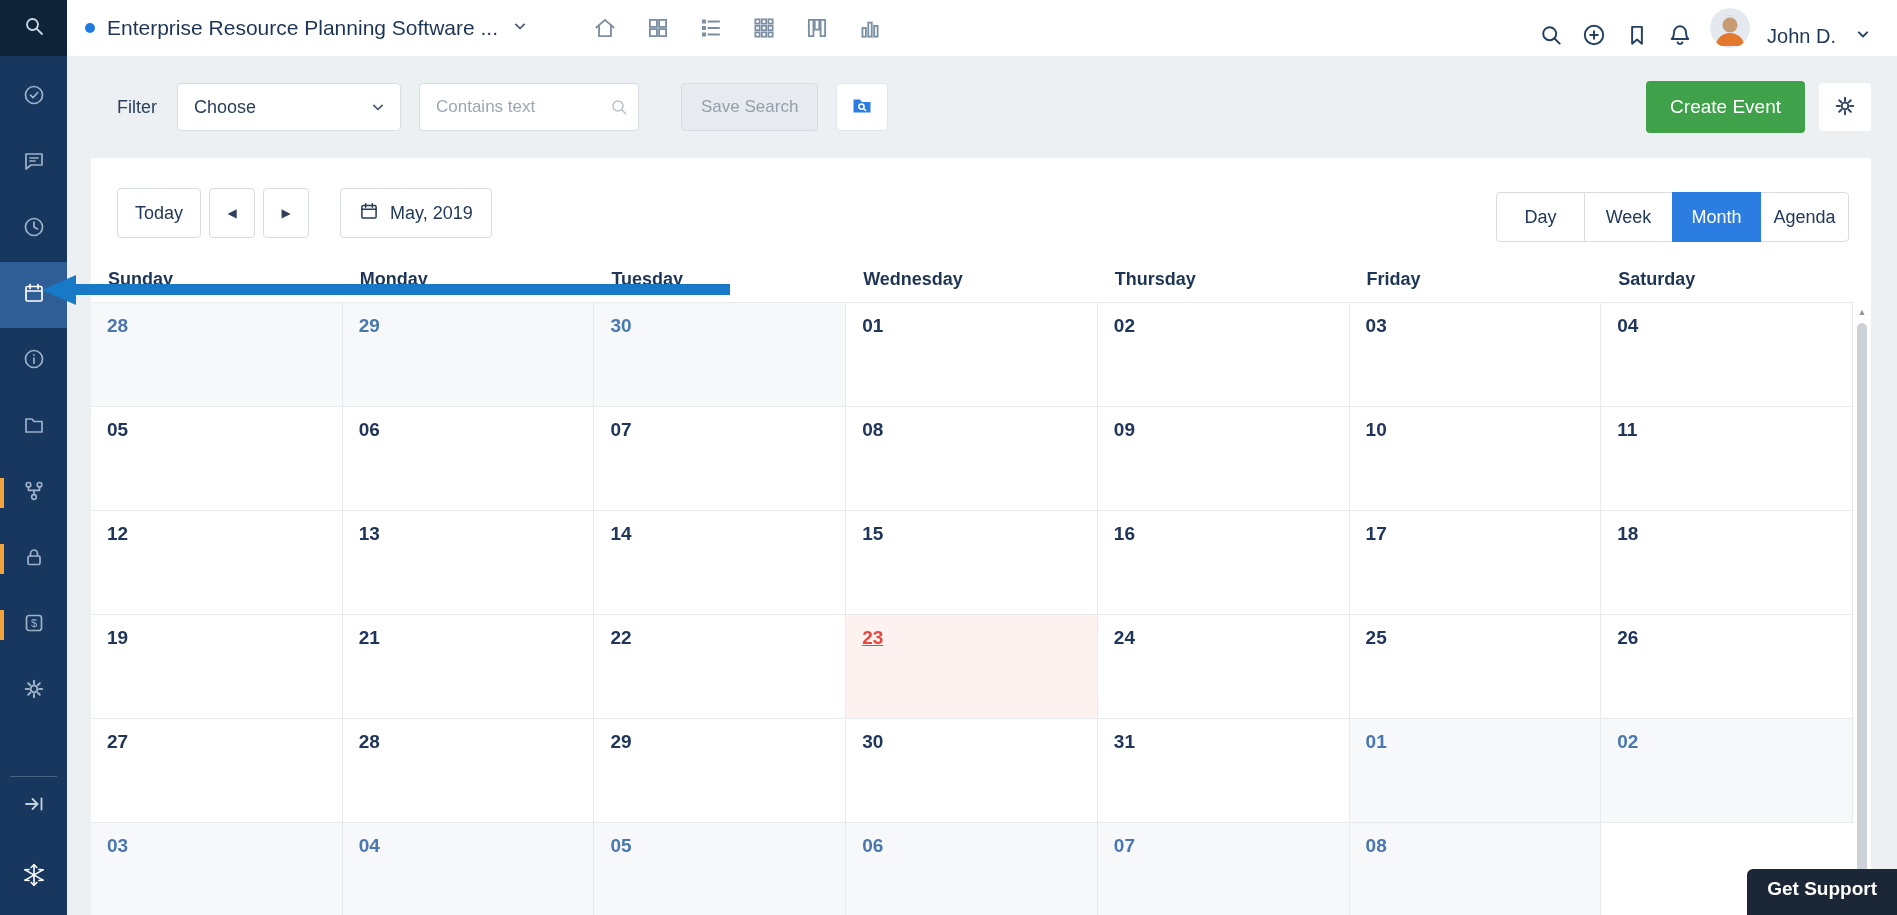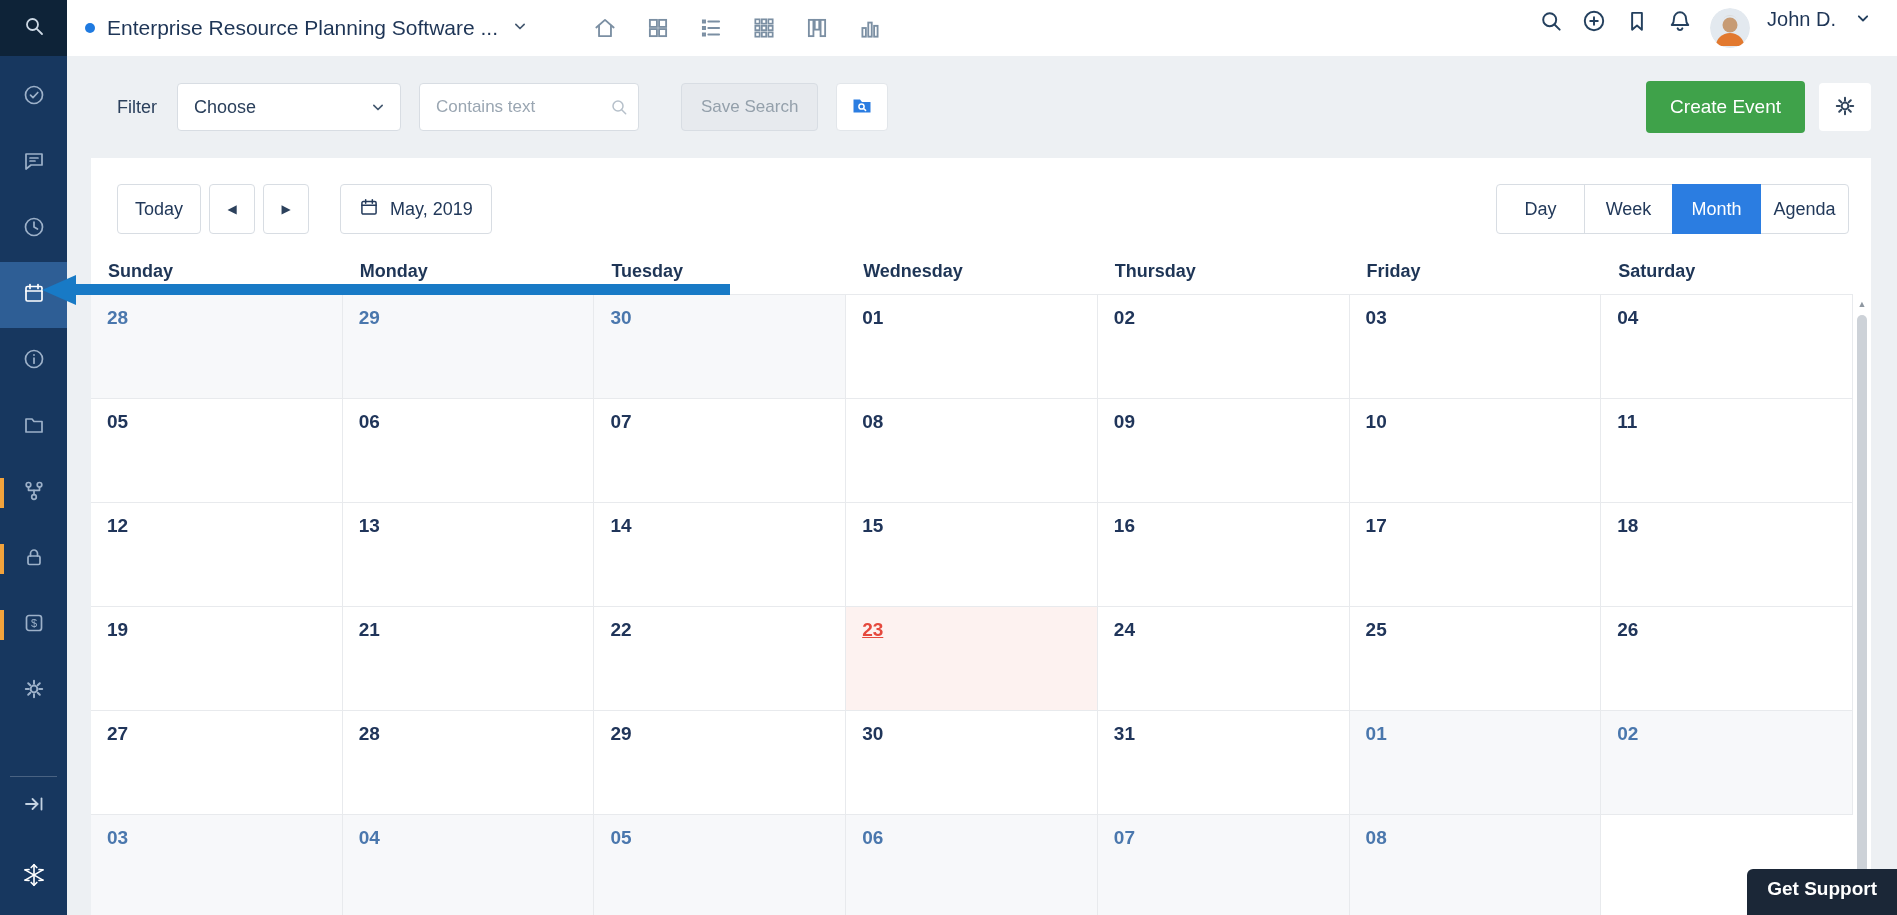--- a/index.html
+++ b/index.html
@@ -24,21 +24,21 @@
   
   .main { flex:1; display:flex; flex-direction:column; min-width:0; }
 
   
   .topbar { height:56px; background:#ffffff; display:flex; align-items:center; padding:0 24px 0 18px; flex-shrink:0; }
   .title-dot { width:10px; height:10px; border-radius:50%; background:#1f7ae0; margin-right:12px; flex-shrink:0; }
   .app-title { font-size:21px; color:#1e3556; white-space:nowrap; }
   .title-chevron { margin-left:12px; color:#44586f; display:flex; cursor:pointer; }
   .nav-icons { display:flex; gap:27px; margin-left:62px; color:#7b8fa3; align-items:center; }
   .nav-icons > span { display:flex; cursor:pointer; }
-  .right-icons { margin-left:auto; display:flex; align-items:flex-start; gap:17px; color:#24405e; }
+  .right-icons { margin-left:auto; display:flex; align-items:flex-end; gap:17px; color:#24405e; }
   .right-icons > span { display:flex; cursor:pointer; }
   .avatar { width:40px; height:40px; border-radius:50%; overflow:hidden; flex-shrink:0; cursor:pointer; }
   .user-name { font-size:20px; color:#1e3556; cursor:pointer; }
 
   
   .filterbar { height:102px; display:flex; align-items:center; padding:0 26px 0 50px; flex-shrink:0; }
   .filter-label { font-size:18px; color:#2b405c; margin-right:20px; }
   .select { width:224px; height:48px; background:#fff; border:1px solid #d8dde3; border-radius:4px; display:flex; align-items:center; justify-content:space-between; padding:0 12px 0 16px; font-size:18px; color:#2b405c; cursor:pointer; }
   .select .chev { color:#44586f; display:flex; }
   .text-input { width:220px; height:48px; position:relative; margin-left:18px; }
@@ -51,21 +51,21 @@
   .create-event { height:52px; padding:0 24px; background:#3fa24a; border:none; border-radius:4px; color:#fff; font-size:19px; font-family:inherit; cursor:pointer; }
   .gear-btn { width:52px; height:48px; background:#fff; border:none; border-radius:4px; color:#33475e; display:flex; align-items:center; justify-content:center; cursor:pointer; }
 
   
   .panel { flex:1; margin:0 26px 0 24px; background:#ffffff; display:flex; flex-direction:column; min-height:0; }
   .cal-toolbar { display:flex; align-items:center; padding:26px 22px 14px 26px; flex-shrink:0; }
   .btn { height:50px; background:#fff; border:1px solid #d8dde3; border-radius:4px; color:#22395a; font-size:18px; display:flex; align-items:center; justify-content:center; font-family:inherit; cursor:pointer; }
   .today-btn { padding:0 17px; }
   .nav-btn { width:46px; margin-left:8px; font-size:12px; color:#2c415c; }
   .date-btn { margin-left:31px; padding:0 18px; gap:11px; }
-  .view-group { margin-left:auto; display:flex; }
+  .view-group { margin-left:auto; display:flex;margin-top:8px; }
   .view-btn { min-width:89px; height:50px; background:#fff; border:1px solid #d8dde3; color:#22395a; font-size:18px; font-family:inherit; margin-left:-1px; cursor:pointer; position:relative; }
   .view-btn:first-child { border-radius:4px 0 0 4px; margin-left:0; }
   .view-btn:last-child { border-radius:0 4px 4px 0; }
   .view-btn.active { background:#2b7de1; border-color:#2b7de1; color:#fff; z-index:1; }
 
   .day-headers { display:grid; grid-template-columns:repeat(7,1fr); margin-right:18px; height:46px; align-items:center; flex-shrink:0; }
   .day-header { padding-left:17px; font-weight:bold; font-size:18px; color:#1e3556; }
 
   .grid-wrap { flex:1; display:flex; min-height:0; overflow:hidden; }
   .cal-grid { flex:1; display:grid; grid-template-columns:repeat(7,1fr); grid-auto-rows:104px; border-top:1px solid #e8eaed; align-content:start; }

